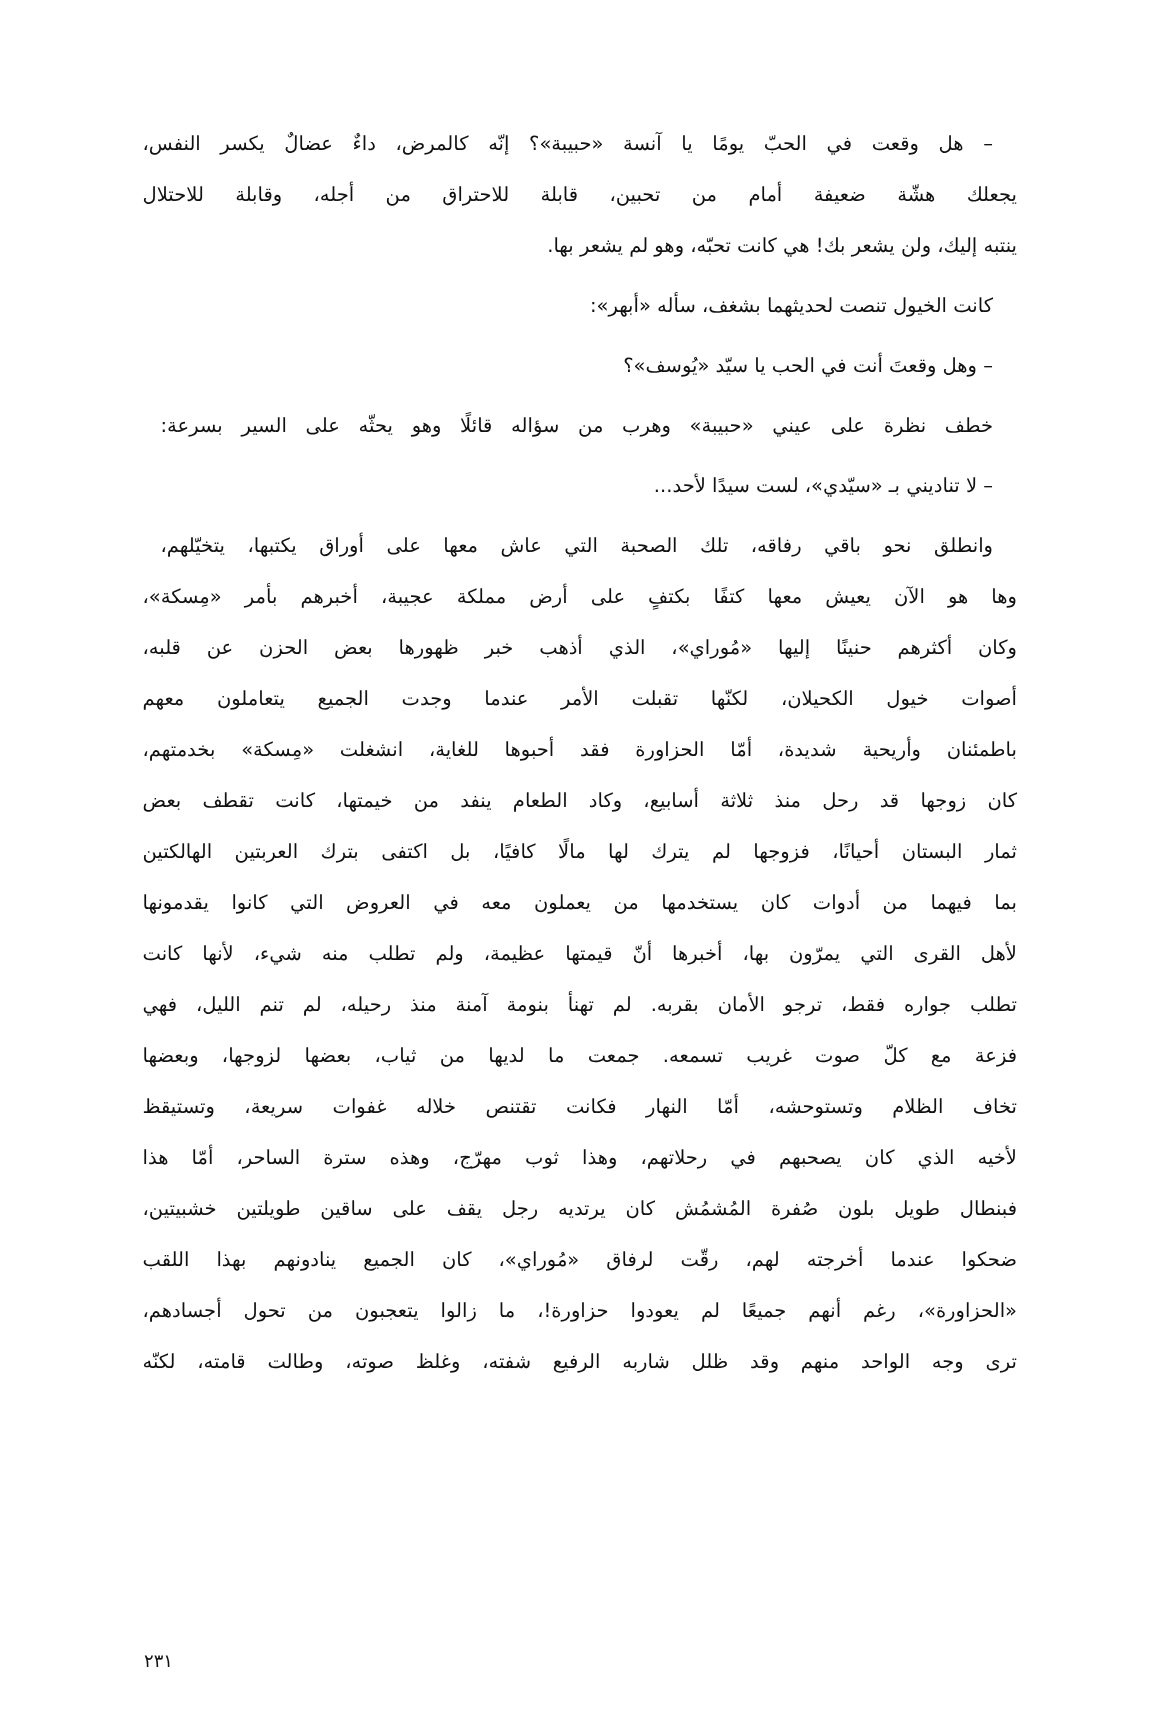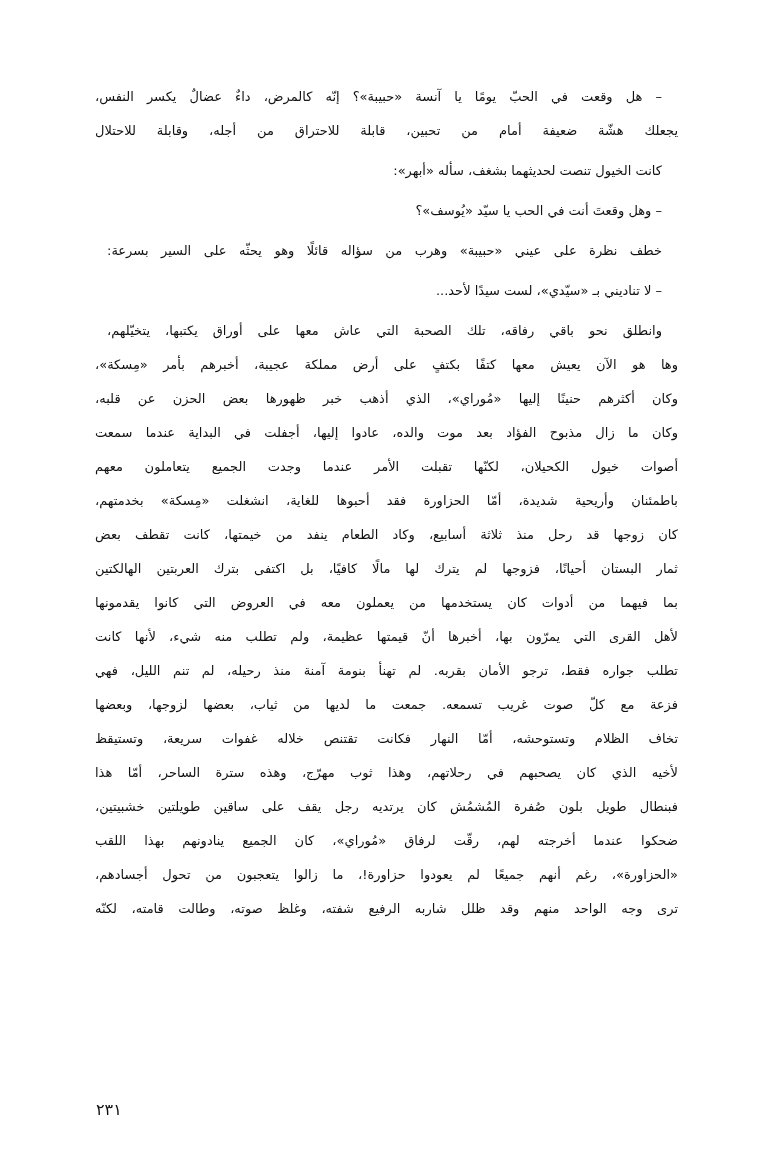--- a/index.html
+++ b/index.html
@@ -9,31 +9,32 @@
     direction: rtl; color: #111;
     font-family: "DejaVu Sans", sans-serif; font-size: 13px;
   }
   .line { height: 34px; line-height: 34px; white-space: nowrap; text-align: justify; text-align-last: justify; }
   .line.last { text-align-last: right; }
   .line.short { text-align-last: right; }
   .gap { height: 6px; }
   .indent { padding-right: 16px; margin-left: 12px; }
   .dialog { padding-right: 16px; }
   .page-number {
-    position: absolute; left: 96px; top: 1100px; font-size: 16px;
+    position: absolute; left: 96px; top: 1100px; font-size: 12px;
     font-family: "DejaVu Sans", sans-serif; color: #111;
   }
 </style>
 </head>
 <body>
 
 <div class="page">
   <div>
     <div class="line dialog">– هل وقعت في الحبّ يومًا يا آنسة «حبيبة»؟ إنّه كالمرض، داءٌ عضالٌ يكسر النفس،</div>
     <div class="line">يجعلك هشّة ضعيفة أمام من تحبين، قابلة للاحتراق من أجله، وقابلة للاحتلال</div>
+    <div class="line last">ينتبه إليك، ولن يشعر بك! هي كانت تحبّه، وهو لم يشعر بها.</div>
   </div>
   <div class="gap"></div>
   <div>
     <div class="line short indent">كانت الخيول تنصت لحديثهما بشغف، سأله «أبهر»:</div>
   </div>
   <div class="gap"></div>
   <div>
     <div class="line short dialog">– وهل وقعتَ أنت في الحب يا سيّد «يُوسف»؟</div>
   </div>
   <div class="gap"></div>
@@ -42,21 +43,20 @@
   </div>
   <div class="gap"></div>
   <div>
     <div class="line short dialog">– لا تناديني بـ «سيّدي»، لست سيدًا لأحد...</div>
   </div>
   <div class="gap"></div>
   <div>
     <div class="line indent">وانطلق نحو باقي رفاقه، تلك الصحبة التي عاش معها على أوراق يكتبها، يتخيّلهم،</div>
     <div class="line">وها هو الآن يعيش معها كتفًا بكتفٍ على أرض مملكة عجيبة، أخبرهم بأمر «مِسكة»،</div>
     <div class="line">وكان أكثرهم حنينًا إليها «مُوراي»، الذي أذهب خبر ظهورها بعض الحزن عن قلبه،</div>
-    <div class="line">وكان ما زال مذبوح الفؤاد بعد موت والده، عادوا إليها، أجفلت في البداية عندما سمعت</div>
     <div class="line">أصوات خيول الكحيلان، لكنّها تقبلت الأمر عندما وجدت الجميع يتعاملون معهم</div>
     <div class="line">باطمئنان وأريحية شديدة، أمّا الحزاورة فقد أحبوها للغاية، انشغلت «مِسكة» بخدمتهم،</div>
     <div class="line">كان زوجها قد رحل منذ ثلاثة أسابيع، وكاد الطعام ينفد من خيمتها، كانت تقطف بعض</div>
     <div class="line">ثمار البستان أحيانًا، فزوجها لم يترك لها مالًا كافيًا، بل اكتفى بترك العربتين الهالكتين</div>
     <div class="line">بما فيهما من أدوات كان يستخدمها من يعملون معه في العروض التي كانوا يقدمونها</div>
     <div class="line">لأهل القرى التي يمرّون بها، أخبرها أنّ قيمتها عظيمة، ولم تطلب منه شيء، لأنها كانت</div>
     <div class="line">تطلب جواره فقط، ترجو الأمان بقربه. لم تهنأ بنومة آمنة منذ رحيله، لم تنم الليل، فهي</div>
     <div class="line">فزعة مع كلّ صوت غريب تسمعه. جمعت ما لديها من ثياب، بعضها لزوجها، وبعضها</div>
     <div class="line">تخاف الظلام وتستوحشه، أمّا النهار فكانت تقتنص خلاله غفوات سريعة، وتستيقظ</div>
     <div class="line">لأخيه الذي كان يصحبهم في رحلاتهم، وهذا ثوب مهرّج، وهذه سترة الساحر، أمّا هذا</div>

